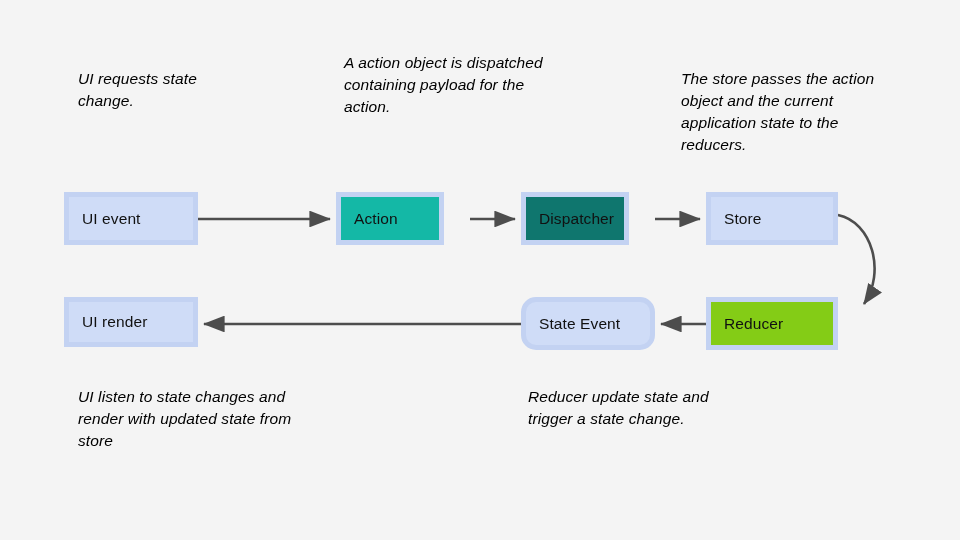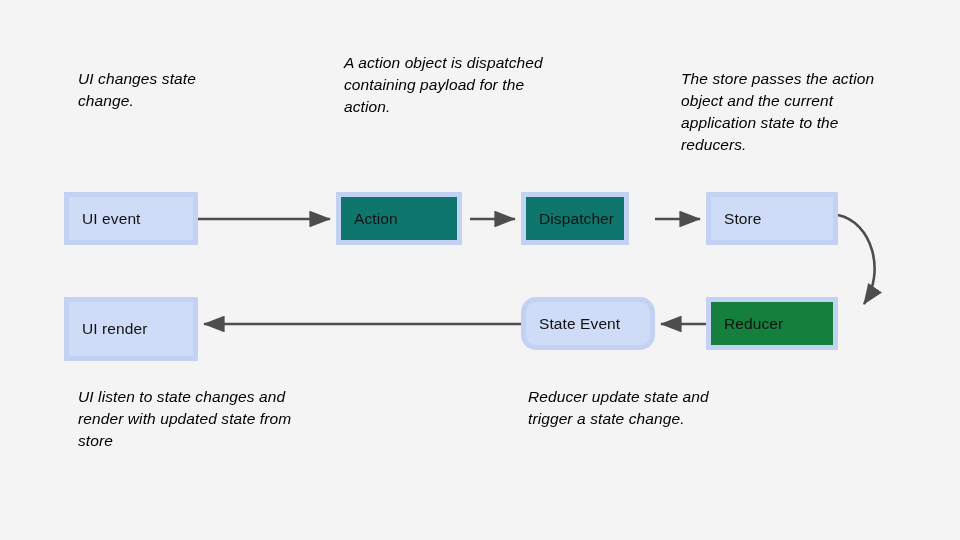--- a/index.html
+++ b/index.html
@@ -77,41 +77,41 @@
 
     <line x1="706" y1="324" x2="661" y2="324" stroke="#4d4d4d" stroke-width="2.4" marker-end="url(#arrowhead)"></line>
 
     <line x1="521" y1="324" x2="204" y2="324" stroke="#4d4d4d" stroke-width="2.4" marker-end="url(#arrowhead)"></line>
   </svg>
 
   <div id="nodes-layer">
       <div class="node" style="left: 64px; top: 192px; width: 134px; height: 53px; background: rgb(207, 220, 247); border-color: rgb(195, 210, 242);">
         <span class="node-label">UI event</span>
       </div>
-      <div class="node" style="left: 336px; top: 192px; width: 126px; height: 53px; background: #0f766e; border-color: rgb(195, 210, 242);">
+      <div class="node" style="left: 336px; top: 192px; width: 108px; height: 53px; background: #14b8a6; border-color: rgb(195, 210, 242);">
         <span class="node-label">Action</span>
       </div>
       <div class="node" style="left: 521px; top: 192px; width: 108px; height: 53px; background: #0f766e; border-color: rgb(195, 210, 242);">
         <span class="node-label">Dispatcher</span>
       </div>
       <div class="node" style="left: 706px; top: 192px; width: 132px; height: 53px; background: rgb(207, 220, 247); border-color: rgb(195, 210, 242);">
         <span class="node-label">Store</span>
       </div>
-      <div class="node" style="left: 64px; top: 297px; width: 134px; height: 64px; background: rgb(207, 220, 247); border-color: rgb(195, 210, 242);">
+      <div class="node" style="left: 64px; top: 297px; width: 134px; height: 50px; background: rgb(207, 220, 247); border-color: rgb(195, 210, 242);">
         <span class="node-label">UI render</span>
       </div>
       <div class="node" style="left: 521px; top: 297px; width: 134px; height: 53px; background: rgb(207, 220, 247); border-color: rgb(195, 210, 242); border-radius: 15px;">
         <span class="node-label">State Event</span>
       </div>
-      <div class="node" style="left: 706px; top: 297px; width: 132px; height: 53px; background: #15803d; border-color: rgb(195, 210, 242);">
+      <div class="node" style="left: 706px; top: 297px; width: 132px; height: 53px; background: #84cc16; border-color: rgb(195, 210, 242);">
         <span class="node-label">Reducer</span>
       </div>
     </div>
   <div id="notes-layer">
-      <div class="note" style="left: 78px; top: 68px;">UI changes state
+      <div class="note" style="left: 78px; top: 68px;">UI requests state
 change.</div>
       <div class="note" style="left: 344px; top: 52px;">A action object is dispatched
 containing payload for the
 action.</div>
       <div class="note" style="left: 637px; top: 68px; margin-left: 44px;">The store passes the action
 object and the current
 application state to the
 reducers.</div>
       <div class="note" style="left: 78px; top: 386px;">UI listen to state changes and
 render with updated state from

